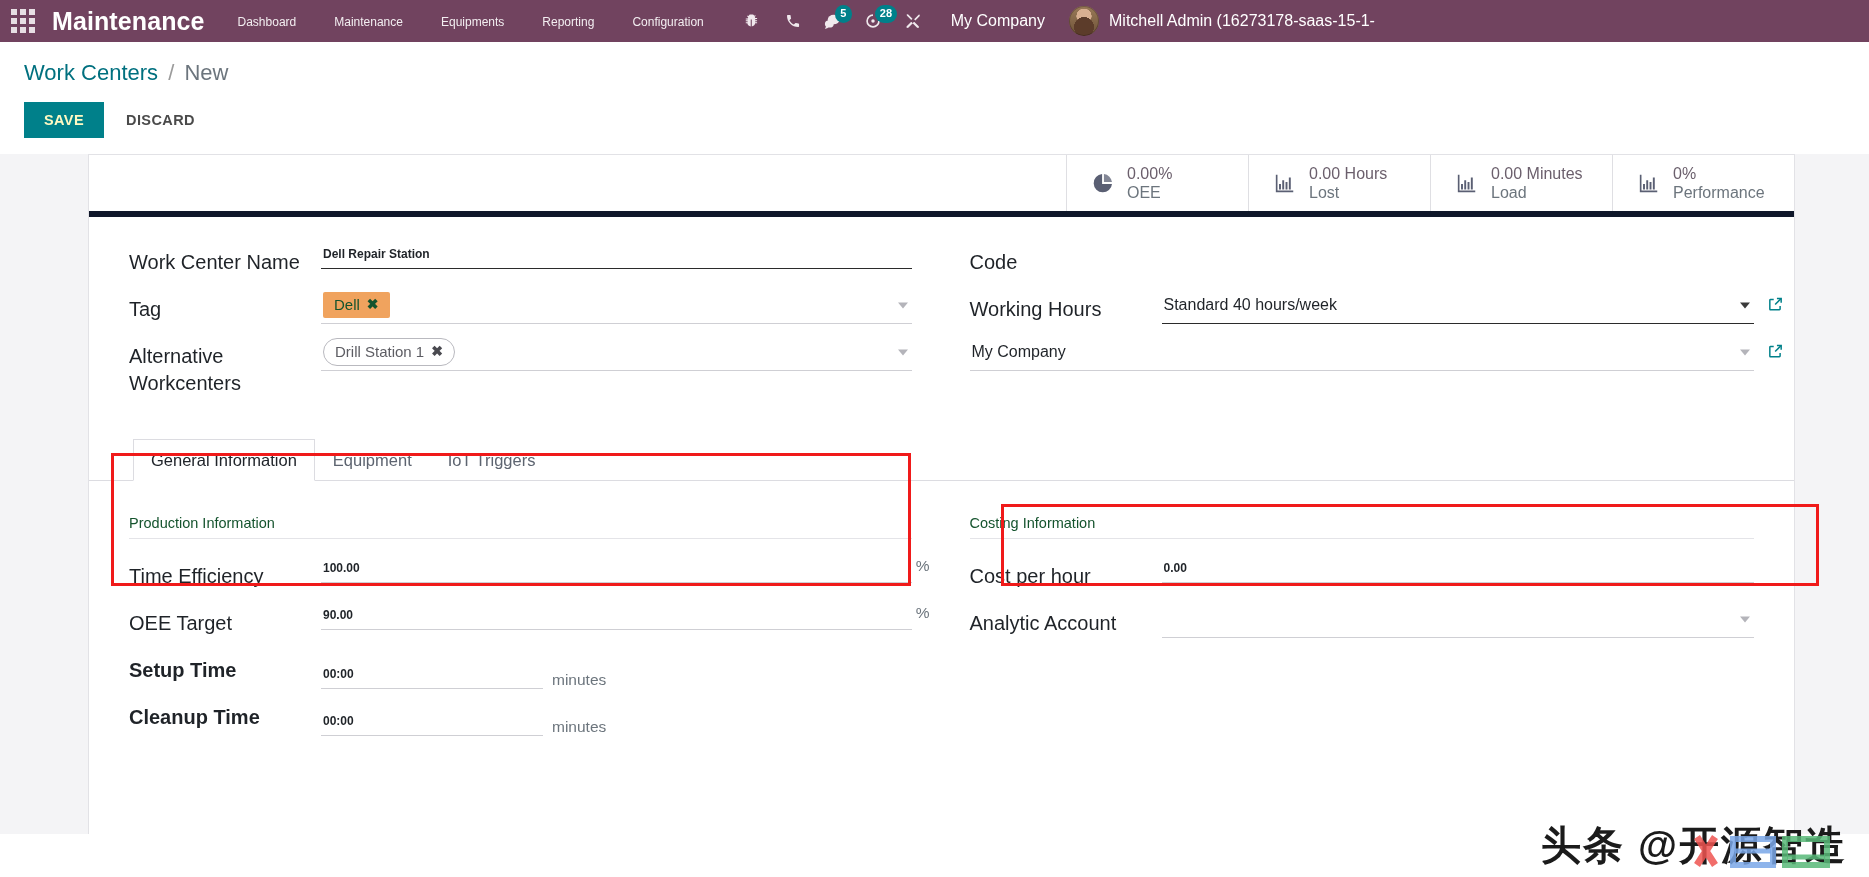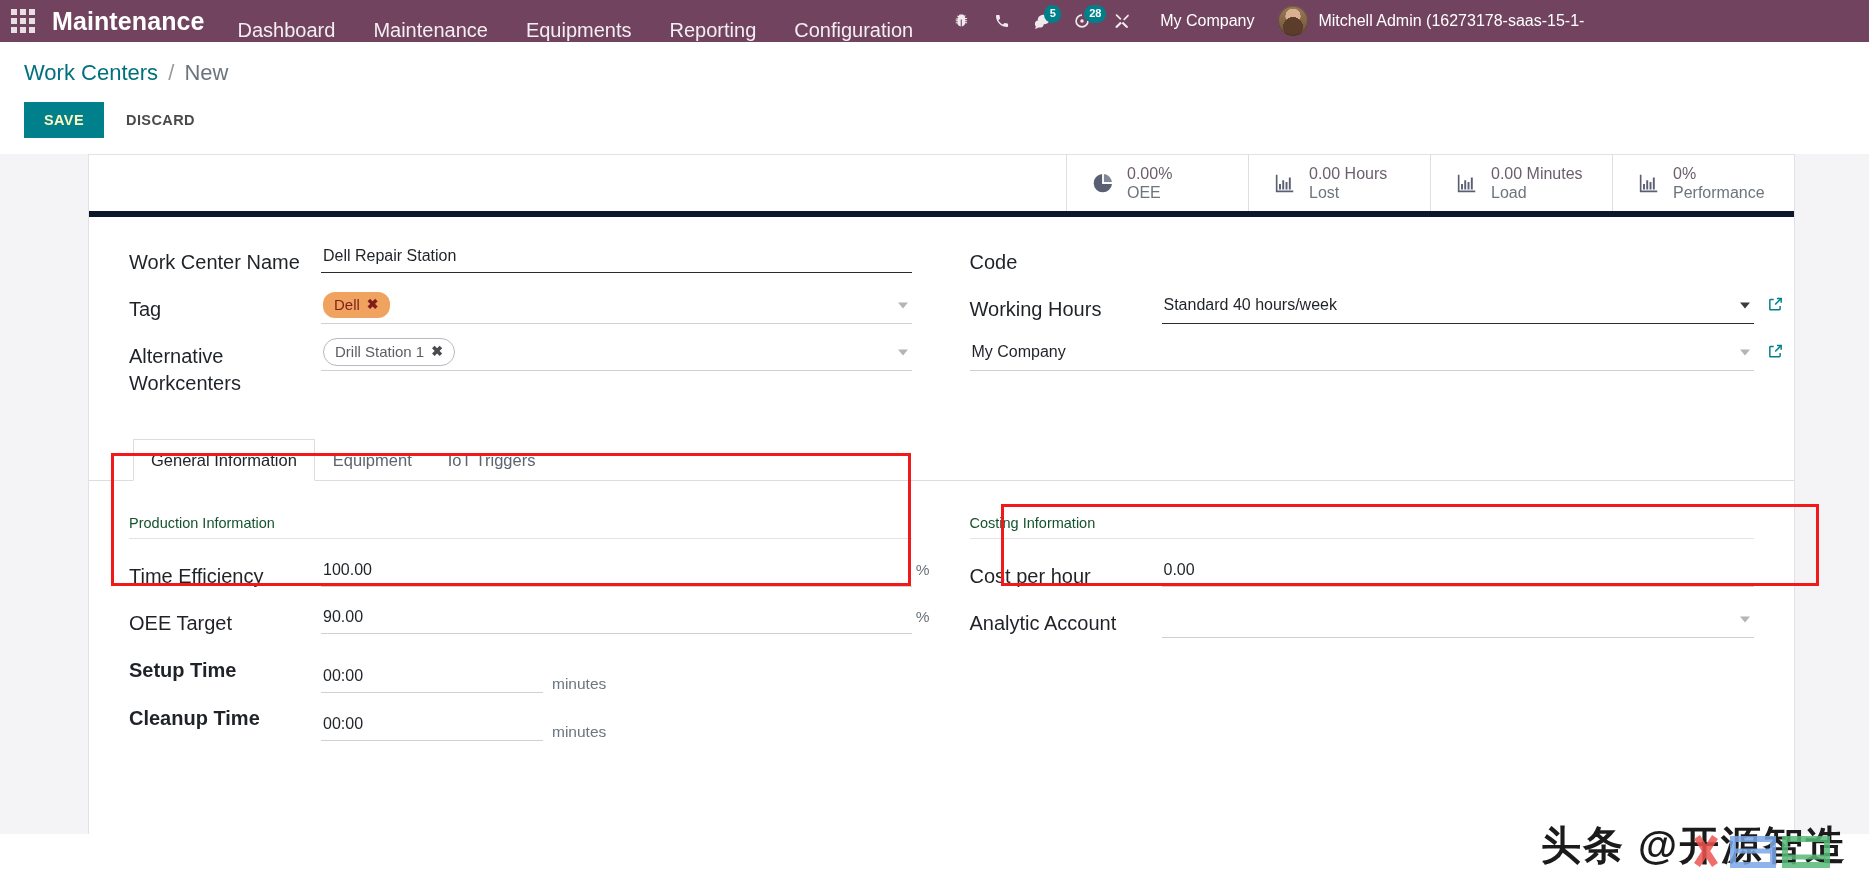--- a/index.html
+++ b/index.html
@@ -41,24 +41,24 @@
   .brand {
     font-size: 25px;
     font-weight: 700;
     padding: 0 14px 0 6px;
     letter-spacing: .1px;
     color: #fff;
     flex: 0 0 auto;
   }
   .nav-menu { display: flex; align-items: center; flex: 0 0 auto; }
   .nav-item {
-    padding: 8px 19px;
+    padding: 0 19px;
     height: 40px;
     line-height: 42px;
-    font-size: 20px;
+    font-size: 12px;
     color: #f3eef1;
     cursor: pointer;
   }
 
   .nav-icons { display: flex; align-items: center; padding-left: 10px; flex: 0 0 auto; }
   .nav-ic {
     position: relative;
     width: 40px; height: 42px;
     display: flex; align-items: center; justify-content: center;
     cursor: pointer;
@@ -173,27 +173,28 @@
     color: #1f2328;
     padding: 10px 10px 8px 0;
     line-height: 1.35;
   }
   .flabel.strong { font-weight: 700; }
   .fval { flex: 1 1 auto; min-width: 0; position: relative; }
 
   .finput {
     border: none;
     border-bottom: 1px solid #cfcfd4;
-    font-size: 16px;
+    font-size: 12px;
     color: #1f2328;
     padding: 8px 2px 7px;
     width: 100%;
     background: transparent;
     font-family: inherit;
     outline: none;
+    font-weight: bold;
   }
   .finput.dark { border-bottom-color: #2b2b2b; }
   .finput::placeholder { color: #b7b7bd; }
 
   .fline {
     border-bottom: 1px solid #cfcfd4;
     min-height: 38px;
     display: flex; align-items: center;
     padding: 3px 22px 3px 2px;
     position: relative;
@@ -208,22 +209,22 @@
     width: 0; height: 0;
     border-left: 5px solid transparent;
     border-right: 5px solid transparent;
     border-top: 6px solid #b4b4ba;
     cursor: pointer;
   }
   .caret.dark { border-top-color: #3b3b3b; }
 
   .tag-pill {
     background: #f0a35e;
-    color: #7f1d1d;
-    border-radius: 12px;
+    color: #14532d;
+    border-radius: 2px;
     font-size: 15px;
     padding: 4px 11px 5px;
     display: inline-flex; align-items: center; gap: 7px;
     cursor: pointer;
   }
   .tag-pill .x { font-weight: 700; font-size: 14px; }
   .tag-out {
     border: 1px solid #b9b9bf;
     color: #5d5d63;
     border-radius: 14px;

